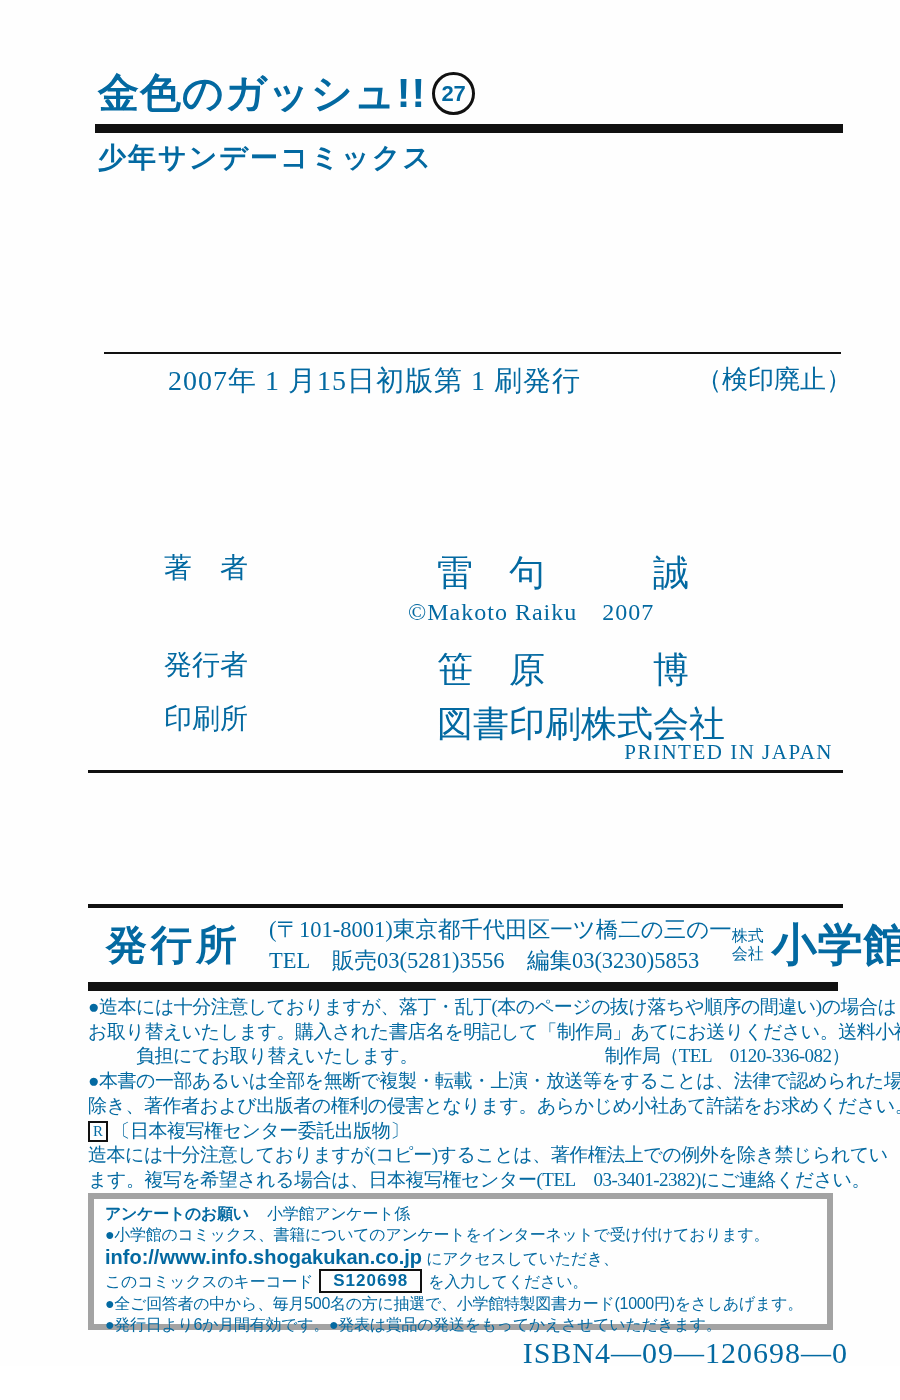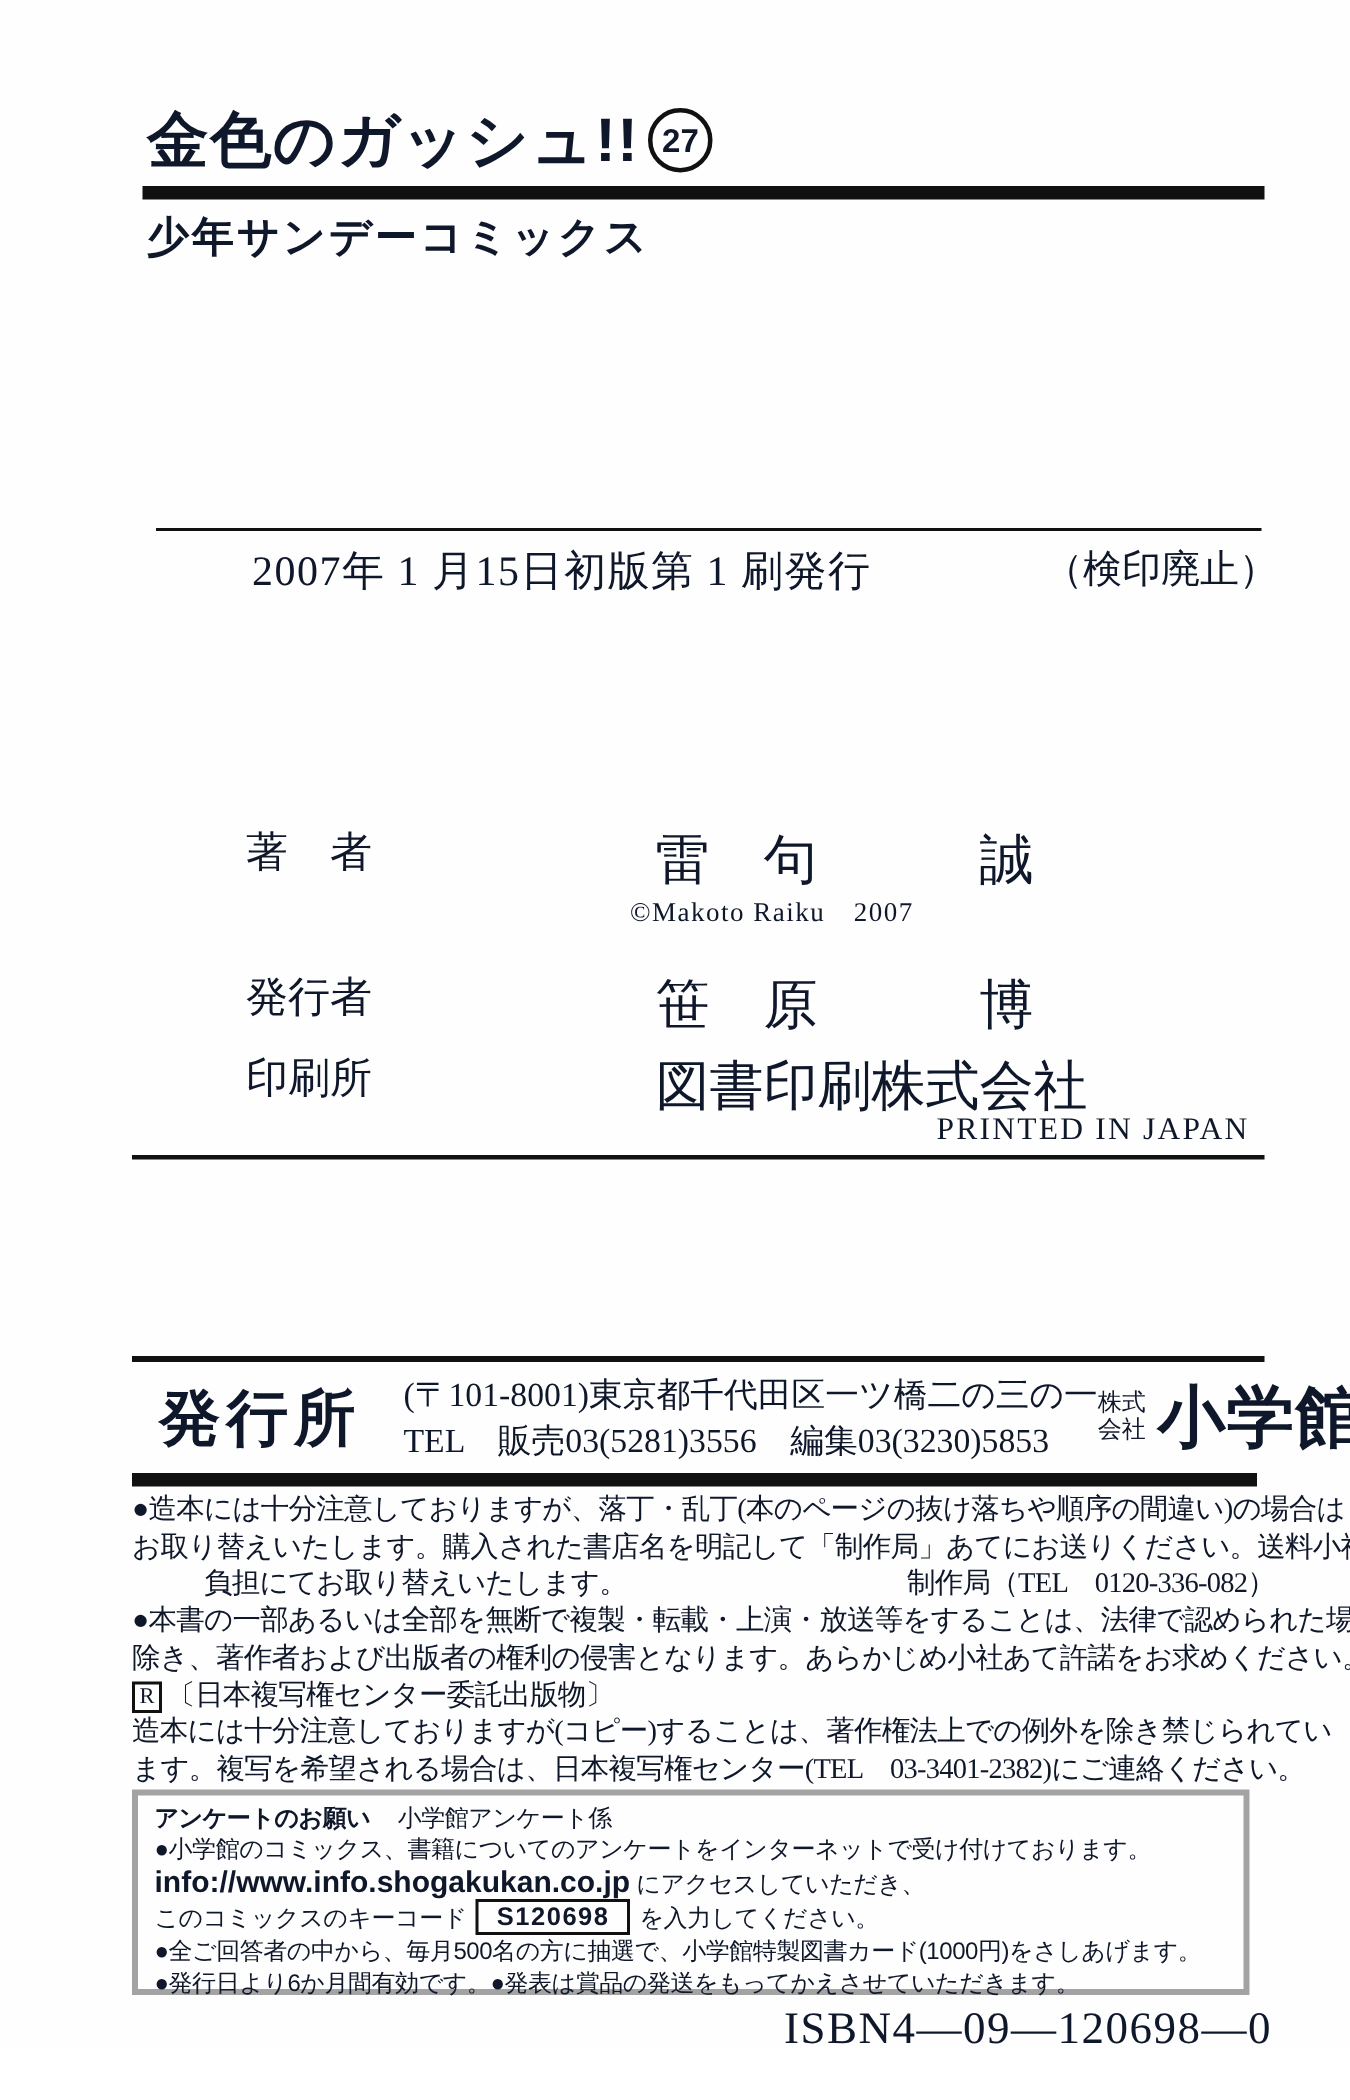--- a/index.html
+++ b/index.html
@@ -1,18 +1,18 @@
 <!DOCTYPE html>
 <html><head>
 <meta charset="utf-8">
 <style>
   html,body{margin:0;padding:0;background:#ffffff;}
   #page{
     position:relative;width:900px;height:1366px;background:#fefefe;
-    color:#0f172a;overflow:hidden;
+    color:#0369a1;overflow:hidden;
     font-family:"Liberation Serif","DejaVu Serif",serif;
   }
   .abs{position:absolute;white-space:nowrap;}
   .sans{font-family:"Liberation Sans","DejaVu Sans",sans-serif;}
 
   .rule{position:absolute;background:#111;}
 
   
   .title-row{left:98px;top:66px;font-weight:bold;font-size:41px;letter-spacing:1px;display:flex;align-items:center;}
   .vol-badge{display:inline-flex;align-items:center;justify-content:center;
@@ -20,21 +20,21 @@
     font-size:22px;font-weight:bold;margin-left:6px;letter-spacing:0;}
   .series{left:98px;top:139px;font-weight:bold;font-size:28px;letter-spacing:2px;}
 
   
   .date-line{left:168px;top:362px;font-size:28px;letter-spacing:1px;}
   .date-note{left:656px;top:362px;font-size:26px;margin-left:40px;}
 
   
   .cred-label{left:164px;font-size:28px;}
   .cred-value{left:437px;font-size:36px;}
-  .copyright{left:420px;top:596px;font-size:18px;letter-spacing:1px;}
+  .copyright{left:408px;top:596px;font-size:24px;letter-spacing:1px;}
   .printed-in{right:67px;top:740px;font-size:21px;letter-spacing:1.5px;}
 
   
   .serial{left:94px;top:778px;font-size:24px;line-height:31px;letter-spacing:0.5px;}
   .serial div{white-space:nowrap;}
 
   
   .pubrow{left:88px;top:910px;width:747px;height:70px;display:flex;align-items:center;}
   .pub-label{font-weight:bold;font-size:41px;letter-spacing:4px;margin-left:18px;}
   .pub-addr{margin-left:28px;font-size:22.5px;line-height:31px;letter-spacing:0;}
@@ -43,21 +43,21 @@
   .pub-name{font-weight:bold;font-size:45px;letter-spacing:1px;margin-left:8px;}
 
   
   .notices{left:88px;top:995px;width:762px;font-size:19px;line-height:24.7px;letter-spacing:-0.5px;}
   .notices div{white-space:nowrap;}
   .split{display:flex;justify-content:space-between;white-space:nowrap;margin-left:48px;}
   .rbox{display:inline-block;border:2px solid #111;font-size:15px;line-height:17px;
     padding:0 3px;margin-right:4px;transform:translateY(-1px);}
 
   
-  .survey{left:88px;top:1193px;width:745px;height:137px;border:4px solid #a3a3a3;
+  .survey{left:88px;top:1193px;width:745px;height:137px;border:6px solid #a3a3a3;
     box-sizing:border-box;padding:5px 11px 0 11px;display:flex;flex-direction:column;
     justify-content:space-between;}
   .survey .row{white-space:nowrap;font-size:16px;letter-spacing:-0.3px;}
   .sv-head{font-weight:bold;font-size:22px;letter-spacing:0;}
   .sv-head-sub{font-size:16px;font-weight:normal;margin-left:14px;}
   .sv-url{font-weight:bold;font-size:20px;letter-spacing:0;}
   .keycode{display:inline-block;border:2px solid #111;font-weight:bold;font-size:17px;
     padding:0 12px;margin:0 6px;letter-spacing:1px;transform:translateY(-1px);}
 
   .isbn{right:52px;top:1336px;font-size:30px;letter-spacing:1px;}

